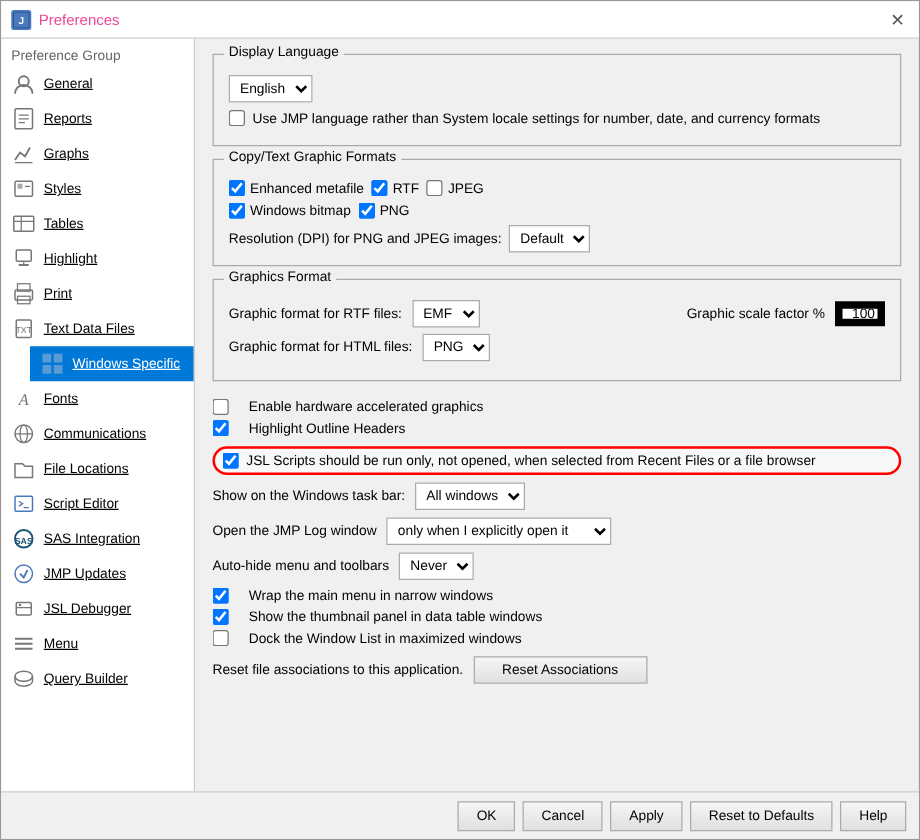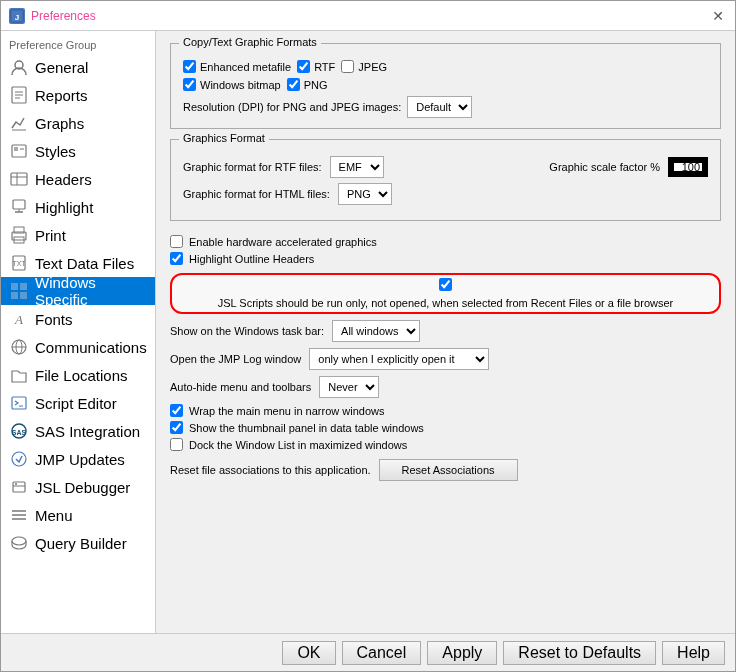--- a/index.html
+++ b/index.html
@@ -78,33 +78,34 @@
       padding: 4px 8px 2px 8px;
     }
     .sidebar-item {
       display: flex;
       align-items: center;
       padding: 4px 8px;
       cursor: pointer;
       gap: 6px;
       height: 28px;
     }
-    .sidebar-item.active { background: #0078d7; color: white; }
+    .sidebar-item.active { background: #0078d7; color: white; margin-left: 23px; }
     .sidebar-item.active .sidebar-label { color: white; }
     .sidebar-icon {
       width: 20px;
       height: 20px;
       flex-shrink: 0;
       display: flex;
       align-items: center;
       justify-content: center;
     }
     .sidebar-label {
-      font-size: 15px;
+      font-size: 11px;
       color: #000;
+      text-decoration: underline;
     }
     .main {
       flex: 1;
       padding: 12px 14px;
       overflow-y: auto;
       background: #f0f0f0;
     }
     .section-box {
       border: 1px solid #aaa;
       margin-bottom: 10px;
@@ -175,34 +176,33 @@
       text-align: right;
       font-size: 11px;
       padding: 0 2px;
     }
     .standalone-checks {
       padding: 4px 0;
     }
     .check-row {
       display: flex;
       align-items: center;
-      gap: 6px;
+      gap: 16px;
       margin-bottom: 4px;
     }
     .jsl-row {
       display: flex;
       align-items: center;
       gap: 6px;
       margin-bottom: 6px;
       padding: 3px 6px;
       border: 2px solid red;
       border-radius: 12px;
       position: relative;
       background: rgba(255,255,255,0.5);
-      flex-direction: column;
     }
     .taskbar-row, .logwindow-row, .autohide-row {
       display: flex;
       align-items: center;
       gap: 8px;
       margin-bottom: 6px;
     }
     .reset-row {
       display: flex;
       align-items: center;
@@ -224,21 +224,21 @@
       display: flex;
       align-items: center;
       justify-content: flex-end;
       padding: 0 10px;
       gap: 6px;
       flex-shrink: 0;
     }
     .footer-btn {
       height: 24px;
       padding: 0 14px;
-      font-size: 16px;
+      font-size: 11px;
       border: 1px solid #aaa;
       background: linear-gradient(to bottom, #f6f6f6, #e0e0e0);
       cursor: pointer;
     }
 
     .svg-icon { width: 18px; height: 18px; }
   </style>
 </head>
 <body>
 
@@ -304,21 +304,21 @@
       </div>
 
       <div class="sidebar-item">
         <div class="sidebar-icon">
           <svg width="18" height="18" viewBox="0 0 18 18">
               <rect x="1" y="3" width="16" height="12" rx="1" fill="none" stroke="#777" stroke-width="1.2"></rect>
               <line x1="1" y1="7" x2="17" y2="7" stroke="#777" stroke-width="1"></line>
               <line x1="7" y1="3" x2="7" y2="15" stroke="#777" stroke-width="1"></line>
             </svg>
         </div>
-        <span class="sidebar-label">Headers</span>
+        <span class="sidebar-label">Tables</span>
       </div>
 
       <div class="sidebar-item">
         <div class="sidebar-icon">
           <svg width="18" height="18" viewBox="0 0 18 18">
               <rect x="3" y="2" width="12" height="9" rx="1" fill="none" stroke="#777" stroke-width="1.2"></rect>
               <line x1="9" y1="11" x2="9" y2="14" stroke="#777" stroke-width="1"></line>
               <line x1="5" y1="14" x2="13" y2="14" stroke="#777" stroke-width="1.5"></line>
             </svg>
         </div>
@@ -446,20 +446,34 @@
               <ellipse cx="9" cy="7" rx="7" ry="4" fill="none" stroke="#777" stroke-width="1.2"></ellipse>
               <path d="M2 7v4c0 2 3 4 7 4s7-2 7-4V7" fill="none" stroke="#777" stroke-width="1.2"></path>
             </svg>
         </div>
         <span class="sidebar-label">Query Builder</span>
       </div>
     </div>
 
     <div class="main">
 
+      <div class="section-box">
+        <span class="section-title">Display Language</span>
+        <div style="margin-top:8px;">
+          <div class="lang-row">
+            <select>
+              <option>English</option>
+            </select>
+          </div>
+          <label class="row">
+            <input type="checkbox" style="">
+            <span class="checkbox-label">Use JMP language rather than System locale settings for number, date, and currency formats</span>
+          </label>
+        </div>
+      </div>
 
       <div class="section-box">
         <span class="section-title">Copy/Text Graphic Formats</span>
         <div style="margin-top:8px;">
           <div class="row">
             <label>
               <input type="checkbox" checked="" style="">
               <span class="checkbox-label">Enhanced metafile</span>
             </label>
             <label>

